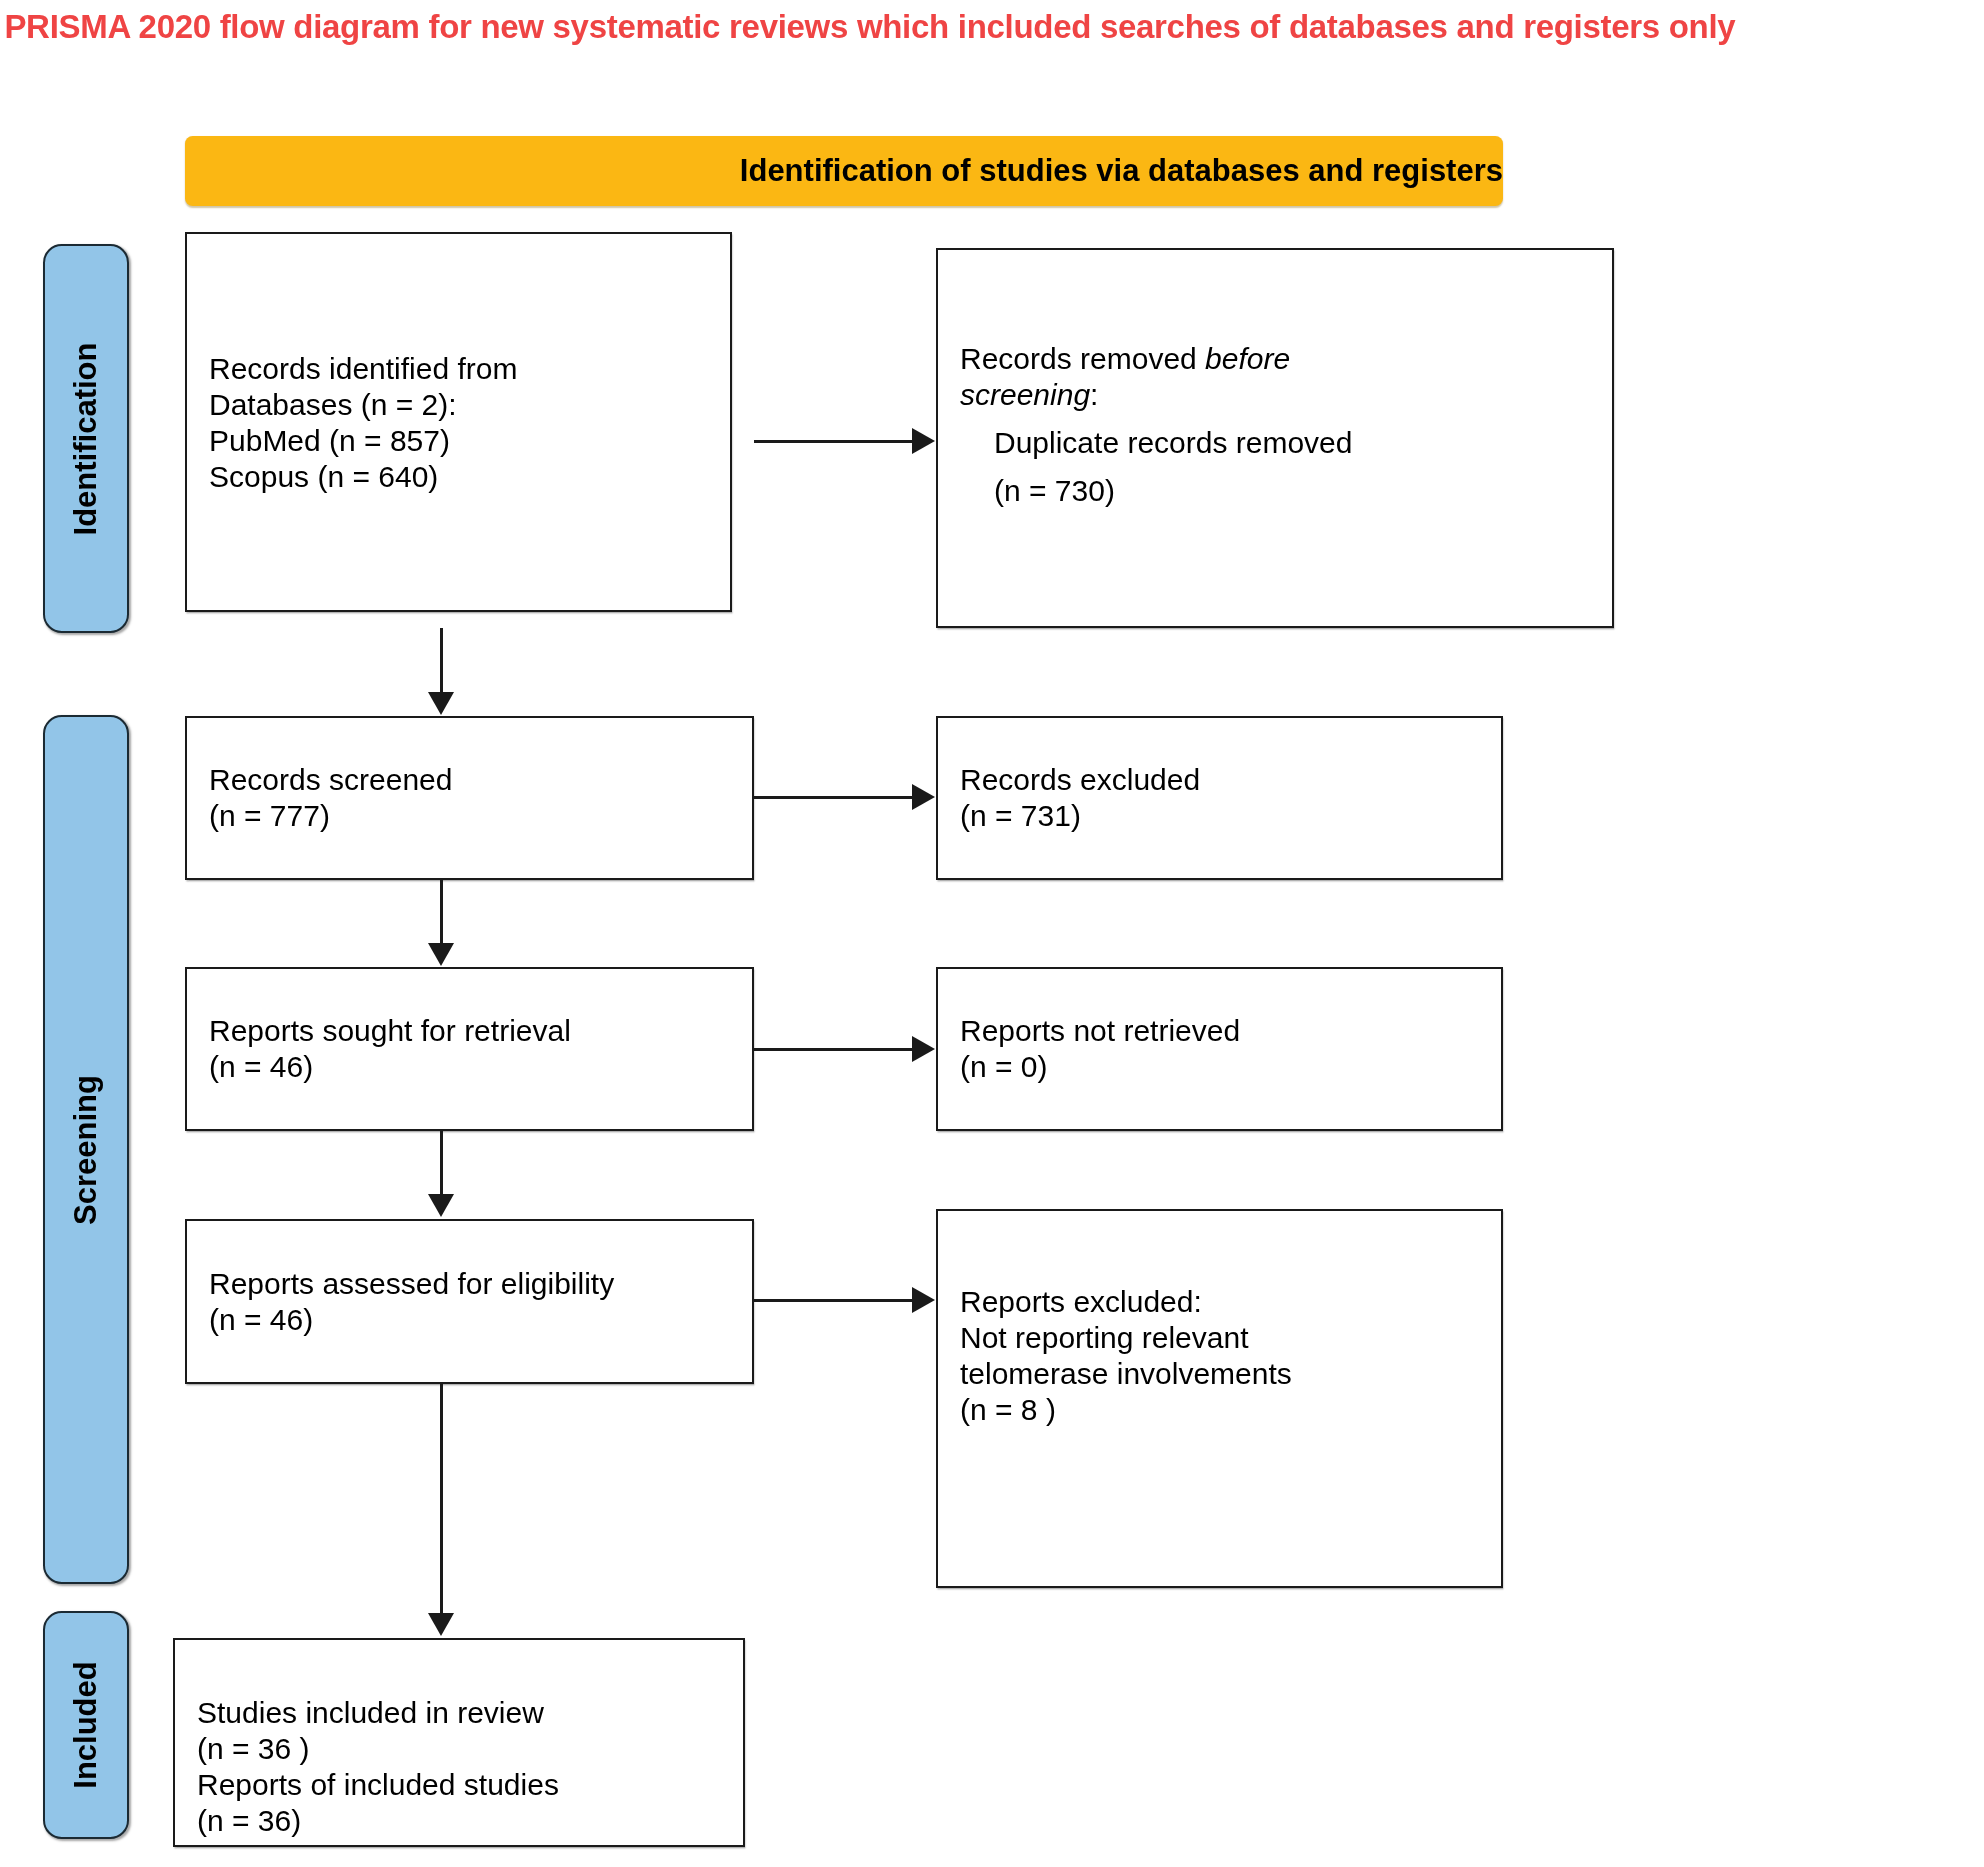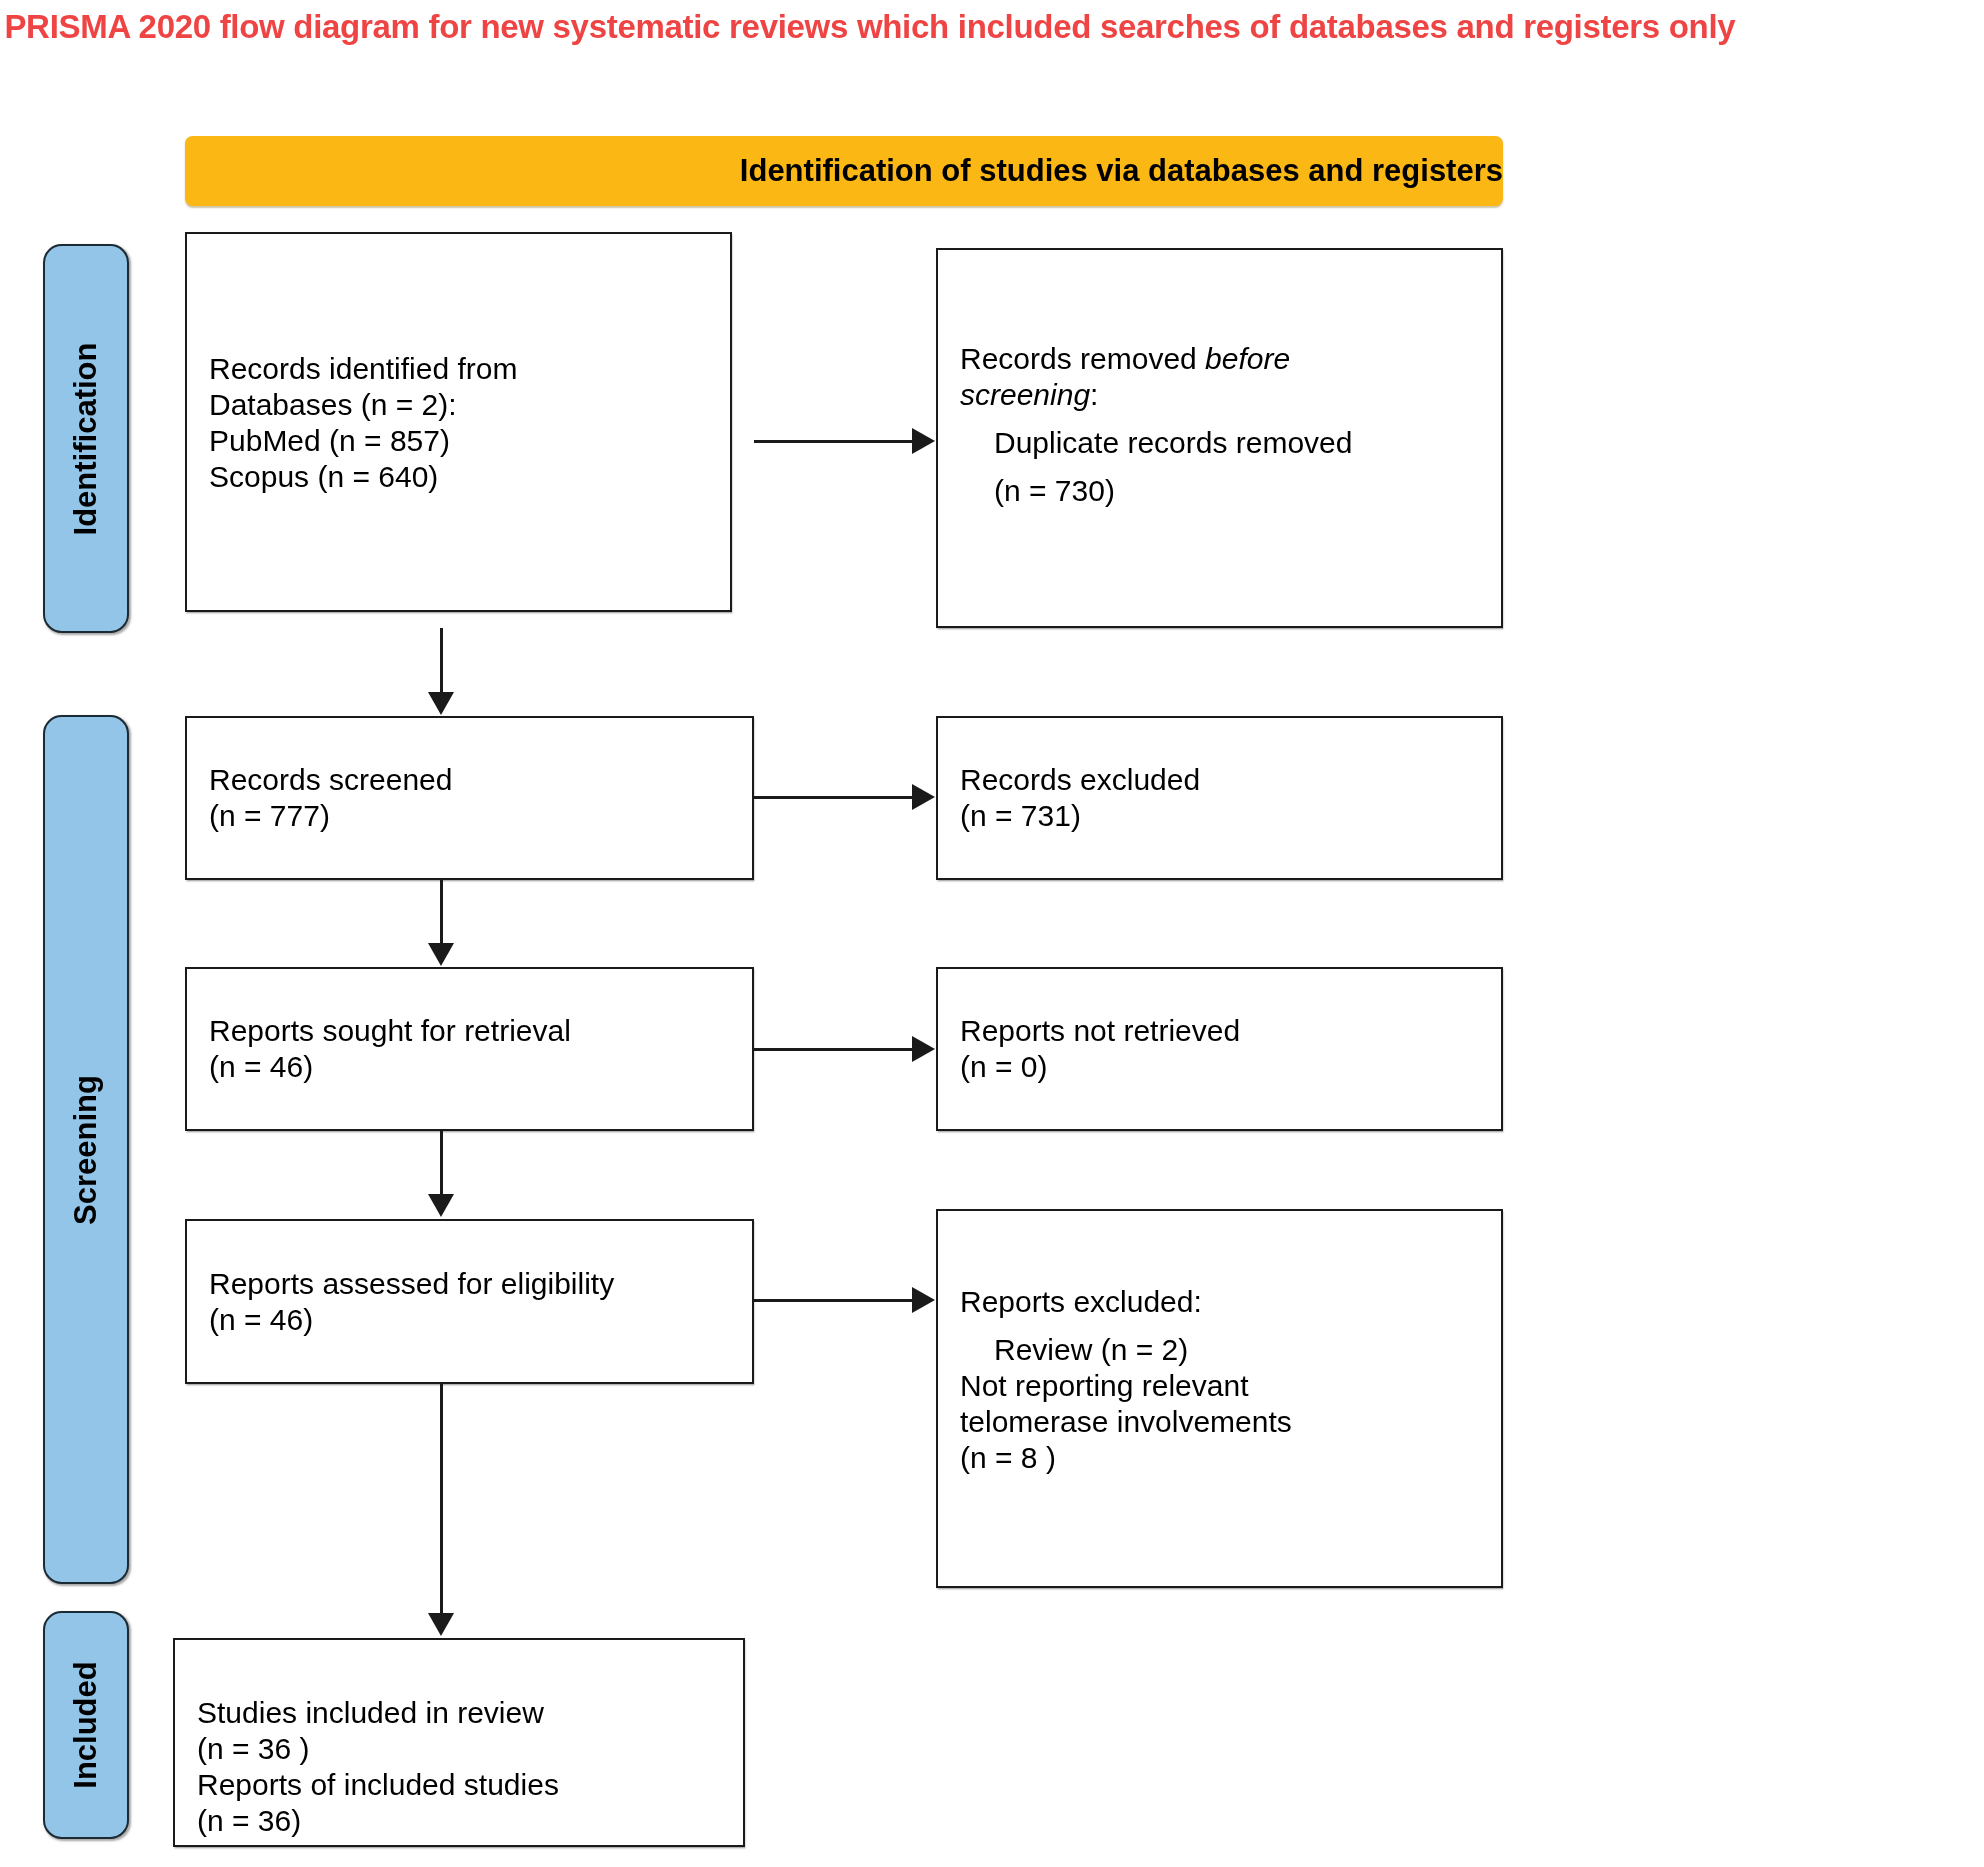--- a/index.html
+++ b/index.html
@@ -83,21 +83,21 @@
     color: #000000;
   }
   .flow-box .box-text .indent { display: block; padding-left: 34px; margin-top: 12px; }
   .flow-box .box-text em { font-style: italic; }
 
   
   .center-text { top: 50%; transform: translateY(-50%); }
 
   
   #box-records-identified { left: 185px;  top: 232px;  width: 547px; height: 380px; }
-  #box-records-removed    { left: 936px; top: 248px;  width: 567px; height: 380px; padding-left: 8px; }
+  #box-records-removed    { left: 936px; top: 248px;  width: 678px; height: 380px; padding-left: 8px; }
   #box-records-screened   { left: 185px;  top: 716px; width: 569px; height: 164px; }
   #box-records-excluded   { left: 936px; top: 716px; width: 567px; height: 164px; }
   #box-reports-sought     { left: 185px;  top: 967px; width: 569px; height: 164px; }
   #box-reports-not-retr   { left: 936px; top: 967px; width: 567px; height: 164px; }
   #box-reports-assessed   { left: 185px;  top: 1219px; width: 569px; height: 165px; }
   #box-reports-excluded   { left: 936px; top: 1209px; width: 567px; height: 379px; }
   #box-studies-included   { left: 173px;  top: 1638px; width: 572px; height: 209px; }
 
   
   #box-records-identified .box-text { top: 117px; }
@@ -219,21 +219,20 @@
 <div class="flow-box" id="box-reports-assessed">
   <div class="box-text center-text">
     <span>Reports assessed for eligibility</span><br>
     <span>(n = 46)</span>
   </div>
 </div>
 
 <div class="flow-box" id="box-reports-excluded">
   <div class="box-text">
     <span>Reports excluded:</span><br>
-    <span class="indent">Review (n = 2)</span>
     <span>Not reporting relevant</span><br>
     <span>telomerase involvements</span><br>
     <span>(n = 8 )</span>
   </div>
 </div>
 
 <div class="flow-box" id="box-studies-included">
   <div class="box-text">
     <span>Studies included in review</span><br>
     <span>(n = 36 )</span><br>

